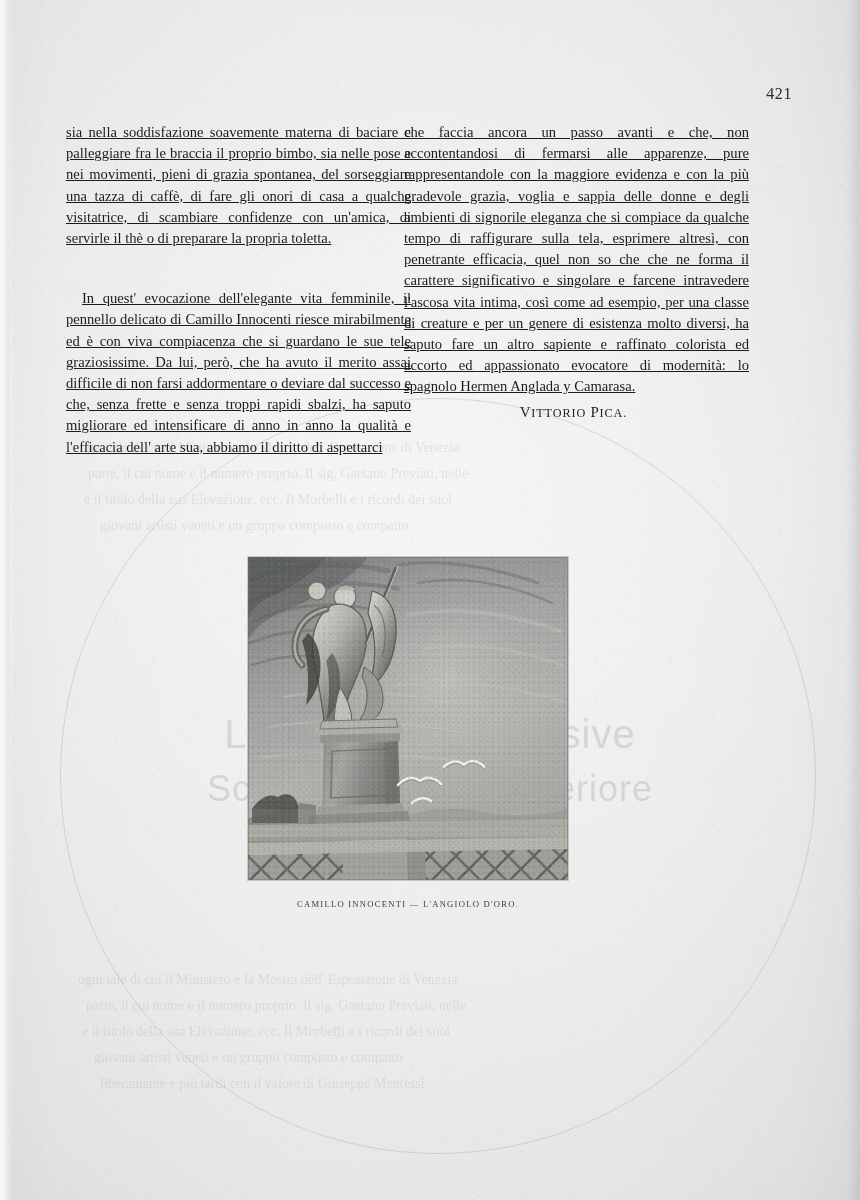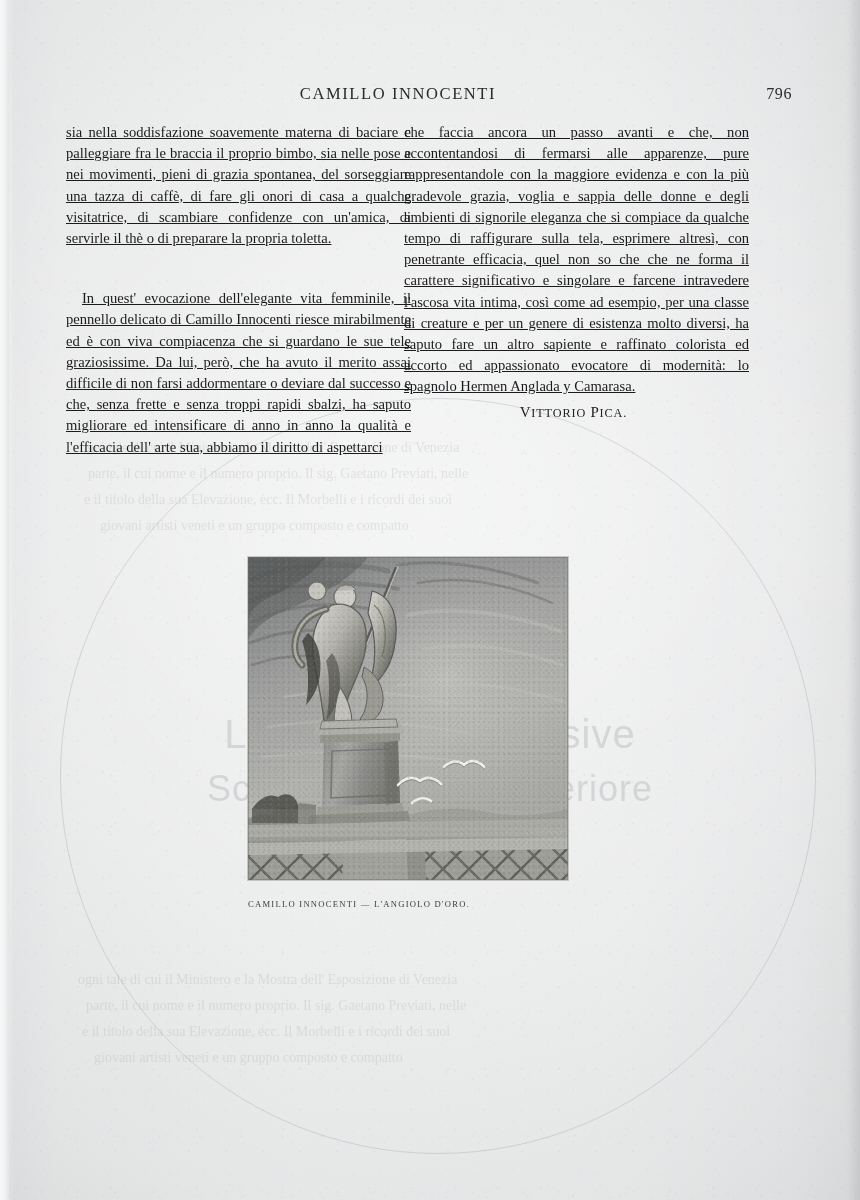--- a/index.html
+++ b/index.html
@@ -185,21 +185,21 @@
       radial-gradient(circle at 22% 61%, rgba(40,40,40,0.18) 0.5px, transparent 1.1px),
       radial-gradient(circle at 51% 78%, rgba(255,255,255,0.14) 0.5px, transparent 1.1px),
       radial-gradient(circle at 77% 89%, rgba(40,40,40,0.15) 0.5px, transparent 1.1px);
     background-size: 5px 5px, 7px 6px, 6px 7px, 8px 5px, 5px 8px, 7px 7px, 6px 6px;
   }
 
   .plate-caption {
     position: absolute;
     left: 248px; top: 899px;
     width: 320px;
-    text-align: left;
+    text-align: center;
     font-size: 8.6px;
     letter-spacing: 1.25px;
     color: #3c3c3e;
     font-family: "Liberation Serif", "DejaVu Serif", serif;
   }
 </style>
 </head>
 <body>
 
 <div class="page">
@@ -214,29 +214,29 @@
 
   <div class="ghost" style="left:72px; top:440px; font-size:14px;">ogni tale di cui il Ministero e la Mostra dell' Esposizione di Venezia</div>
   <div class="ghost" style="left:80px; top:466px; font-size:14px;">parte, il cui nome e il numero proprio. Il sig. Gaetano Previati, nelle</div>
   <div class="ghost" style="left:76px; top:492px; font-size:14px;">e il titolo della sua Elevazione, ecc. Il Morbelli e i ricordi dei suoi</div>
   <div class="ghost" style="left:92px; top:518px; font-size:14px;">giovani artisti veneti e un gruppo composto e compatto</div>
 
   <div class="ghost" style="left:70px; top:972px; font-size:14px;">ogni tale di cui il Ministero e la Mostra dell' Esposizione di Venezia</div>
   <div class="ghost" style="left:78px; top:998px; font-size:14px;">parte, il cui nome e il numero proprio. Il sig. Gaetano Previati, nelle</div>
   <div class="ghost" style="left:74px; top:1024px; font-size:14px;">e il titolo della sua Elevazione, ecc. Il Morbelli e i ricordi dei suoi</div>
   <div class="ghost" style="left:86px; top:1050px; font-size:14px;">giovani artisti veneti e un gruppo composto e compatto</div>
+  <div class="ghost" style="left:92px; top:1076px; font-size:14px;">liberamente e più tardi con il valore di Giuseppe Mentessi</div>
 
   <div class="watermark">
     <span class="wm1">Laboratorio Arti Visive</span>
     <span class="wm2">Scuola Normale Superiore</span>
   </div>
 
   <div class="runhead">
-    <div class="runhead-title">CAMILLO INNOCENTI</div>
-    <div class="runhead-folio">796</div>
+    <div class="runhead-folio">421</div>
   </div>
 
   <div class="col col-left">
     <p>sia nella soddisfazione soavemente materna di baciare e palleggiare fra le braccia il proprio bimbo, sia nelle pose e nei movimenti, pieni di grazia spontanea, del sorseggiare una tazza di caffè, di fare gli onori di casa a qualche visitatrice, di scambiare confidenze con un'amica, di servirle il thè o di preparare la propria toletta.</p>
     <p class="indent">In quest' evocazione dell'elegante vita femminile, il pennello delicato di Camillo Innocenti riesce mirabilmente ed è con viva compiacenza che si guardano le sue tele graziosissime. Da lui, però, che ha avuto il merito assai difficile di non farsi addormentare o deviare dal successo e che, senza frette e senza troppi rapidi sbalzi, ha saputo migliorare ed intensificare di anno in anno la qualità e l'efficacia dell' arte sua, abbiamo il diritto di aspettarci</p>
   </div>
 
   <div class="col col-right">
     <p>che faccia ancora un passo avanti e che, non accontentandosi di fermarsi alle apparenze, pure rappresentandole con la maggiore evidenza e con la più gradevole grazia, voglia e sappia delle donne e degli ambienti di signorile eleganza che si compiace da qualche tempo di raffigurare sulla tela, esprimere altresì, con penetrante efficacia, quel non so che che ne forma il carattere significativo e singolare e farcene intravedere l'ascosa vita intima, così come ad esempio, per una classe di creature e per un genere di esistenza molto diversi, ha saputo fare un altro sapiente e raffinato colorista ed accorto ed appassionato evocatore di modernità: lo spagnolo Hermen Anglada y Camarasa.</p>
   </div>

